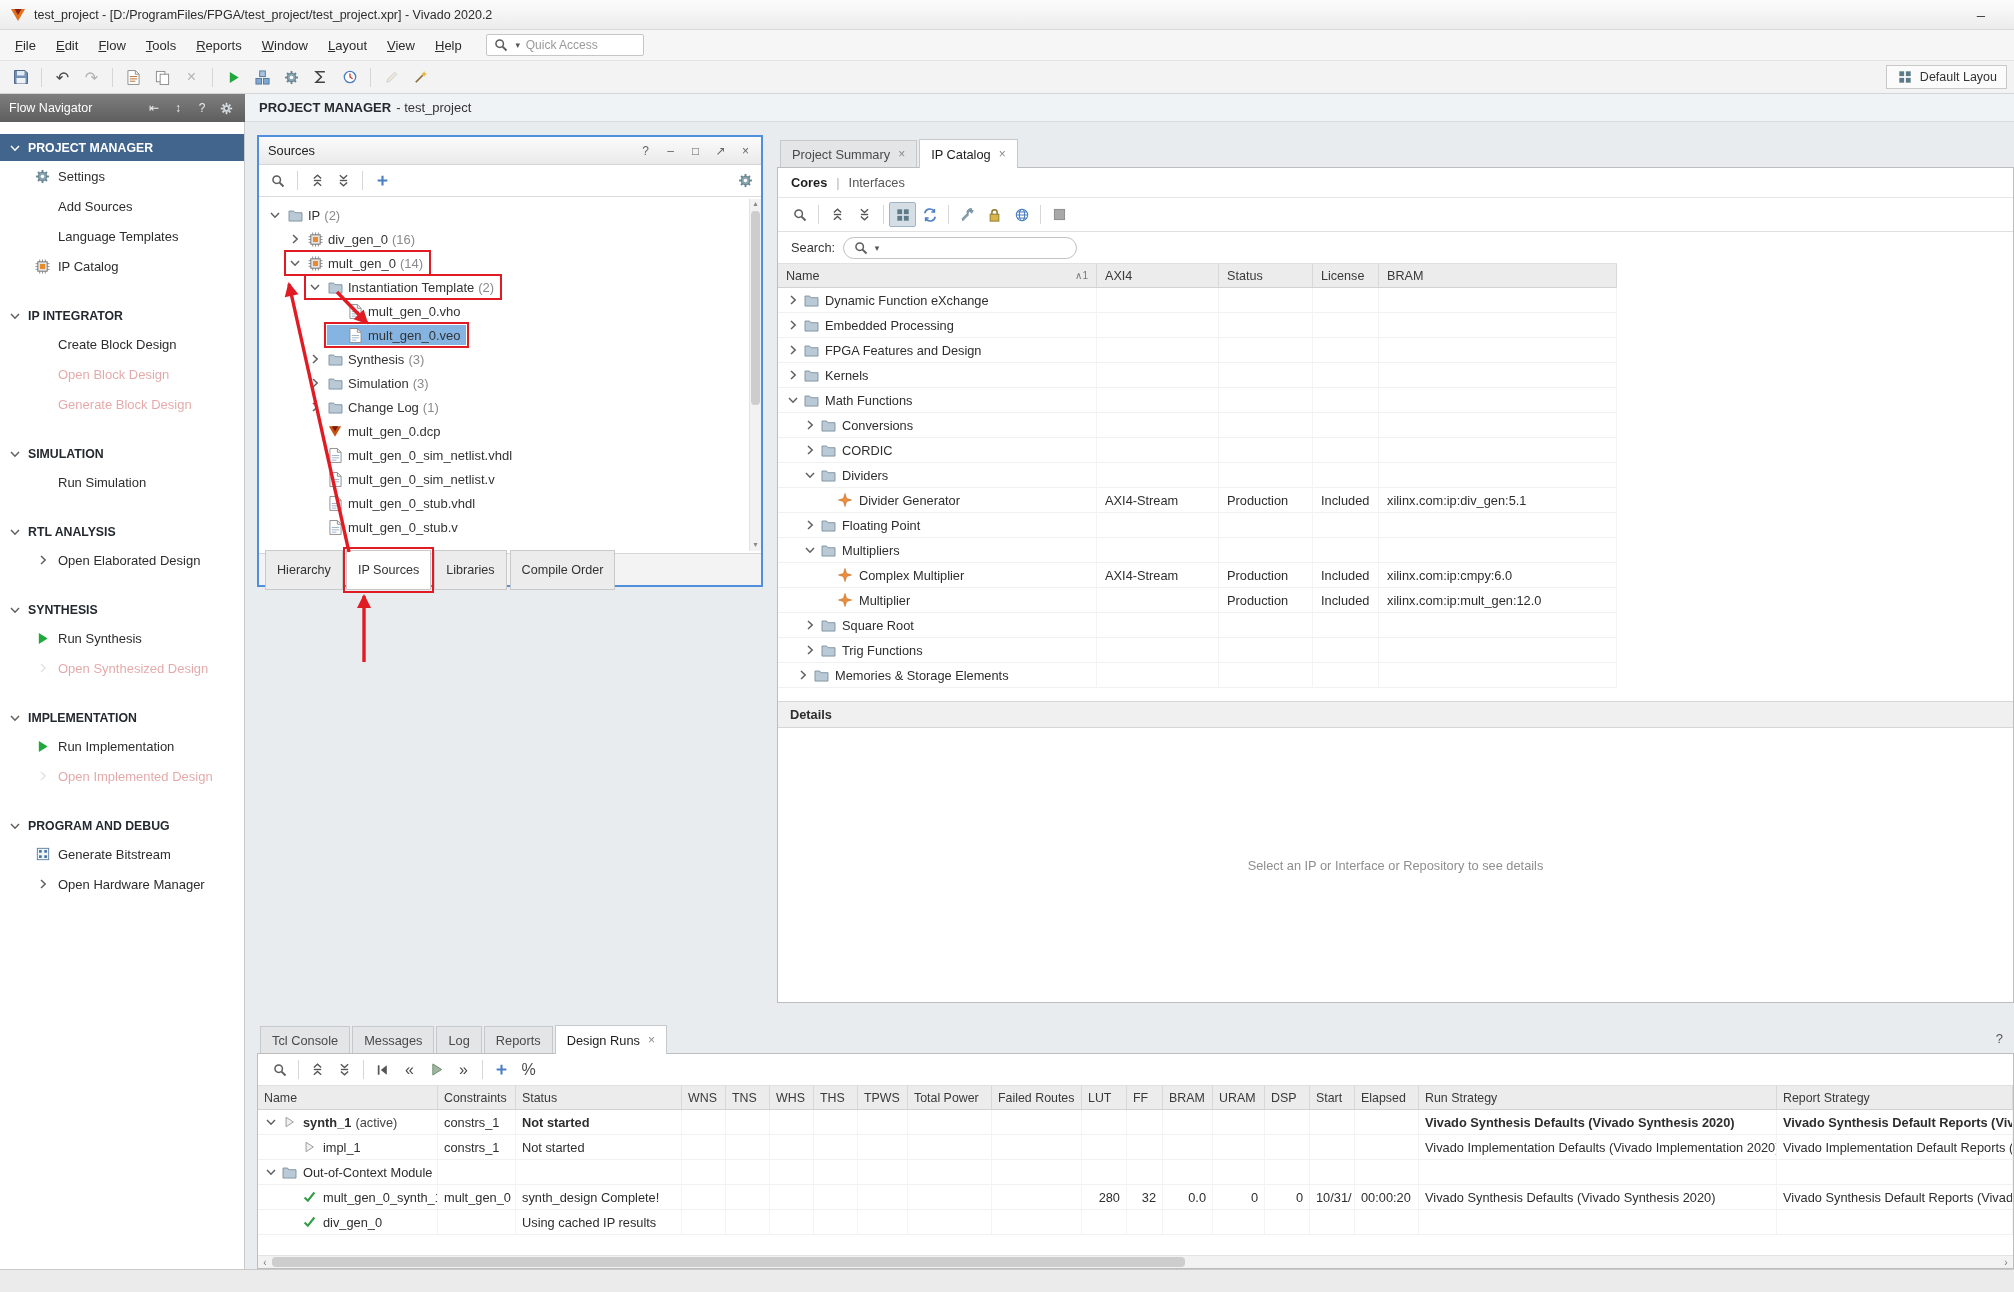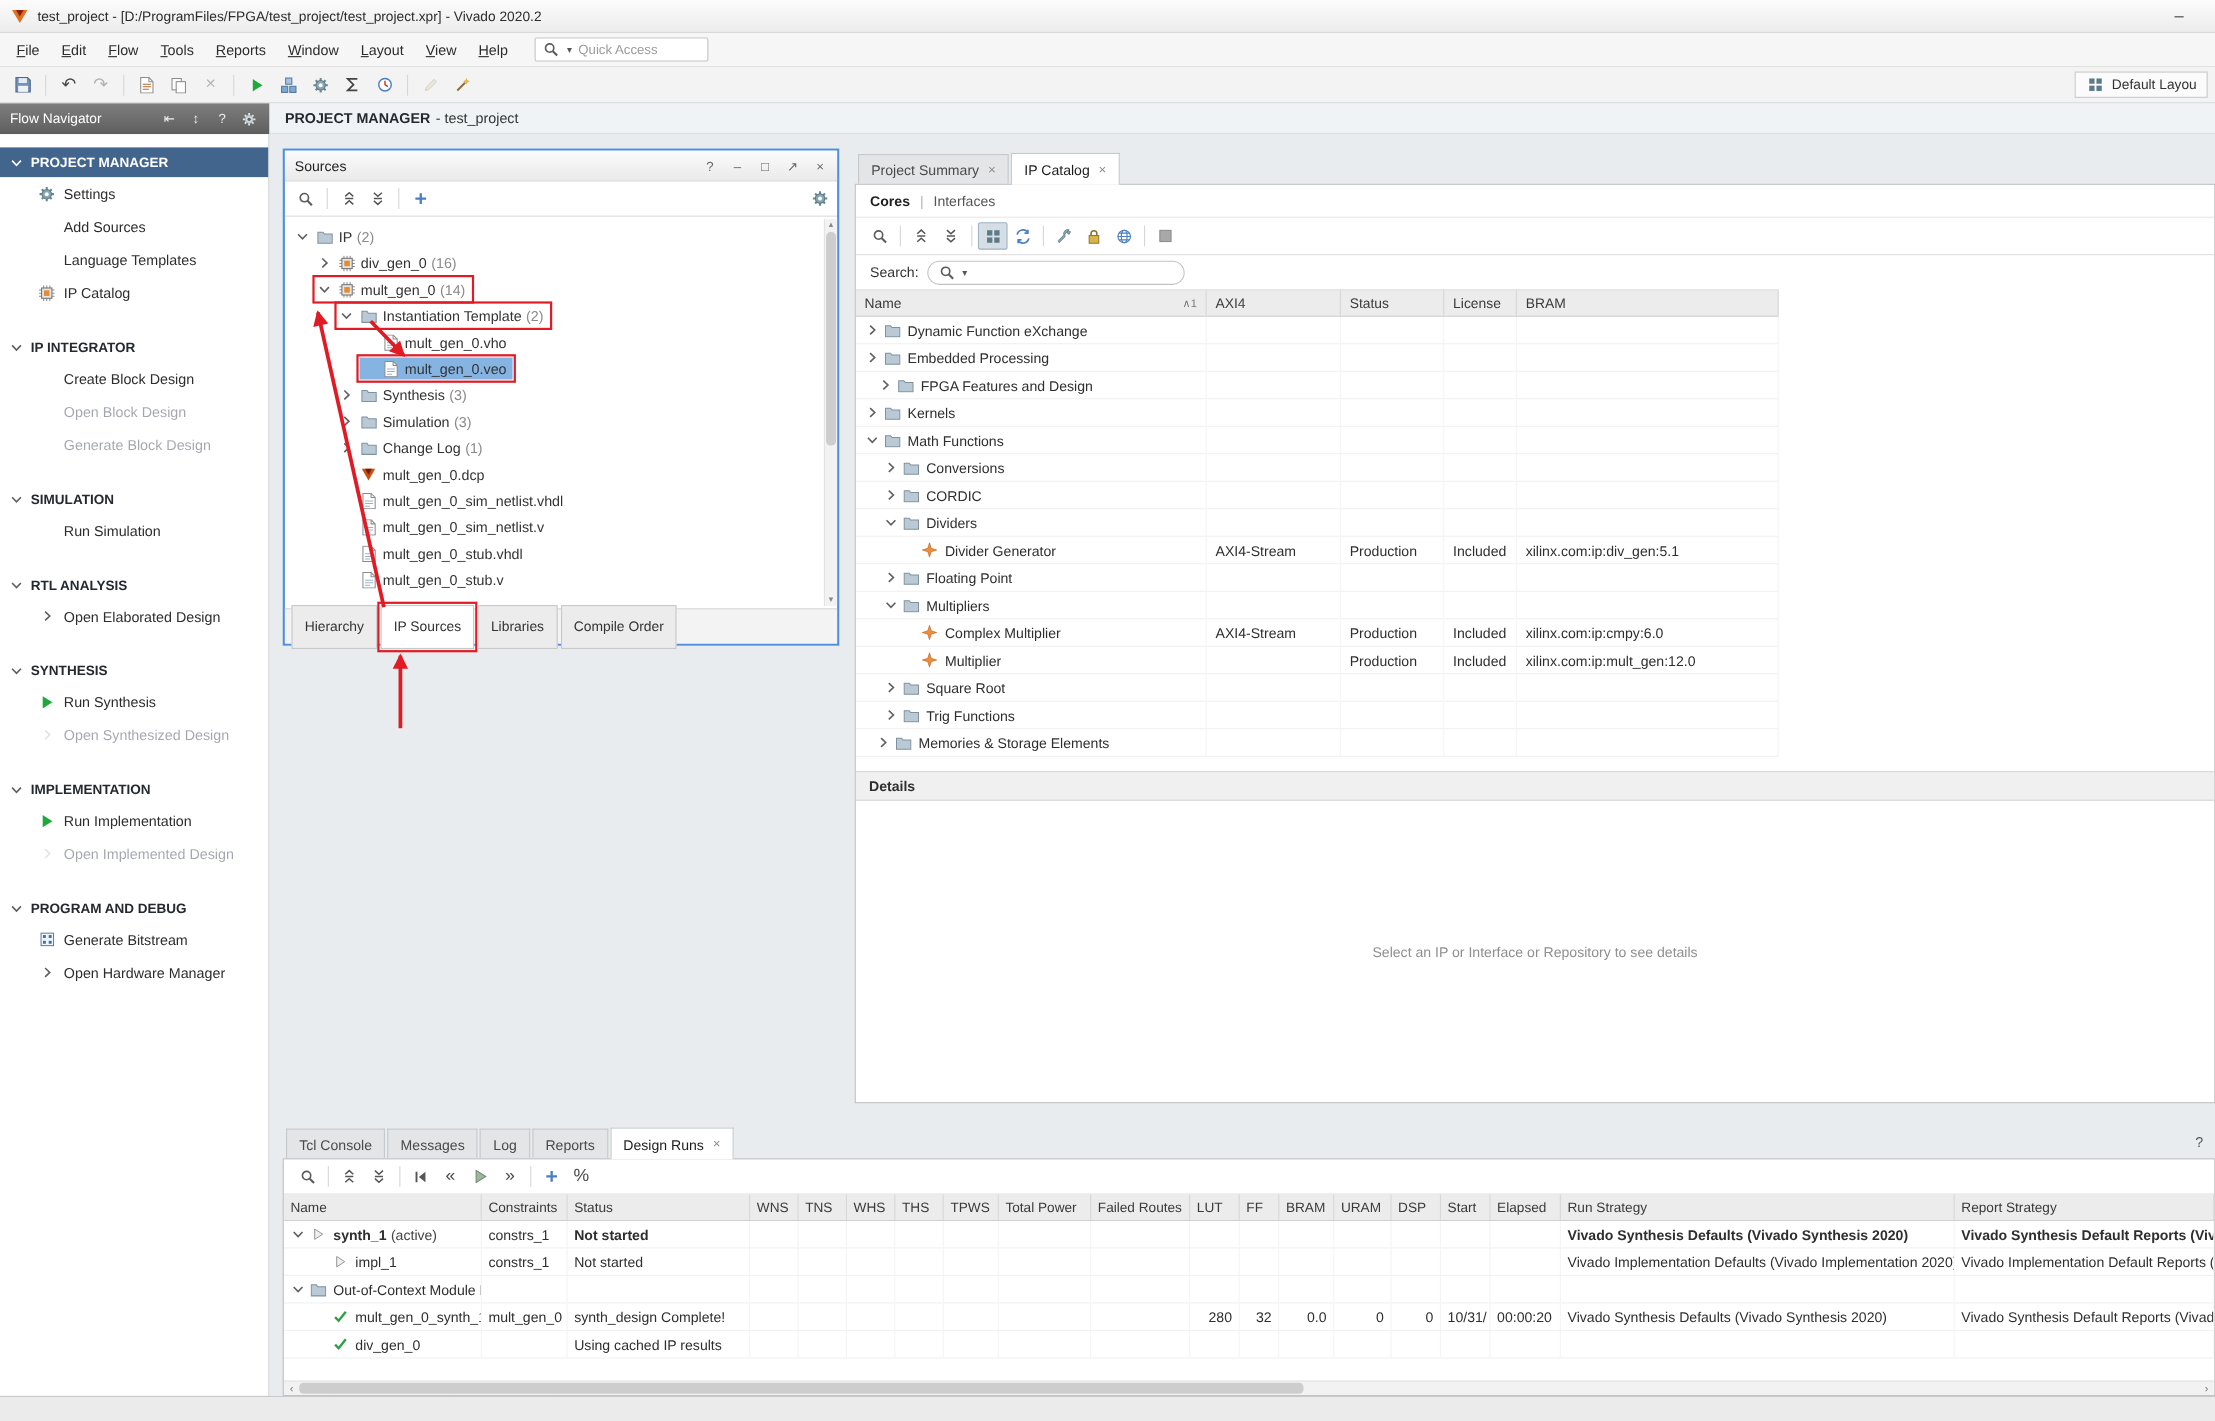--- a/index.html
+++ b/index.html
@@ -35,21 +35,21 @@
   .pmhead{background:#f0f3f6;border-bottom:1px solid #d8dce0;padding:0 14px;font-size:13px;color:#333;gap:5px;}
   .pmbold{font-weight:bold;color:#23292e;}
 
   .sidebar{background:#fff;border-right:1px solid #c9c9c9;padding-top:8px;overflow:hidden;}
   .fn-section{margin-top:21px;}
   .fn-section:first-child{margin-top:4px;}
   .fn-header{height:27px;display:flex;align-items:center;gap:6px;padding:0 8px;font-weight:bold;font-size:12.3px;color:#23292e;cursor:default;}
   .fn-header.sel{background:#41658c;color:#fff;}
   .fn-header.sel .tchev svg path{stroke:#fff;}
   .fn-item{height:30px;display:flex;align-items:center;gap:7px;padding-left:34px;font-size:13px;color:#2d2d2d;cursor:default;}
-  .fn-item.dis{color:#0f172a;}
+  .fn-item.dis{color:#b91c1c;}
   .fn-item.dis svg{opacity:.45;}
   .fn-slot{width:17px;display:inline-flex;justify-content:center;align-items:center;flex:none;}
 
   .panel{position:relative;background:#fff;border:1px solid #bdbdbd;display:flex;flex-direction:column;}
   .panel.focus{border:2px solid #4f8fdc;}
   .ptitle{height:28px;background:linear-gradient(#fbfbfb,#eaeaea);border-bottom:1px solid #d5d5d5;display:flex;align-items:center;padding:0 9px;flex:none;}
   .ptitle .t{font-size:12.8px;color:#222;}
   .winicons{margin-left:auto;display:flex;gap:12px;color:#666;font-size:12px;}
   .winicons .wb{width:13px;text-align:center;cursor:default;}
   .ptools{height:32px;border-bottom:1px solid #dcdcdc;display:flex;align-items:center;padding:0 7px;flex:none;}
@@ -1102,21 +1102,21 @@
                 </svg>
               </span>
               <span class="tlabel">Embedded Processing</span>
             </div>
             <div class="cat-c" style="width: 122px;"></div>
             <div class="cat-c" style="width: 94px;"></div>
             <div class="cat-c" style="width: 66px;"></div>
             <div class="cat-c" style="width: 238px;"></div>
           </div>
           <div class="cat-row">
-            <div class="cat-c" style="width: 319px; padding-left: 20px;">
+            <div class="cat-c" style="width: 319px; padding-left: 8px;">
               <span class="tchev">
                 <svg width="10" height="10" viewBox="0 0 10 10">
                   <path d="M3 1 L7.2 5 L3 9" fill="none" stroke="#606060" stroke-width="1.5"></path>
                 </svg>
               </span>
               <span class="ic">
                 <svg width="15" height="13" viewBox="0 0 16 14">
                   <path d="M1 4.5 L1 2.2 L6 2.2 L7.3 4 L15 4 L15 13 L1 13 Z" fill="#b9c9d6" stroke="#80929f"></path>
                 </svg>
               </span>

